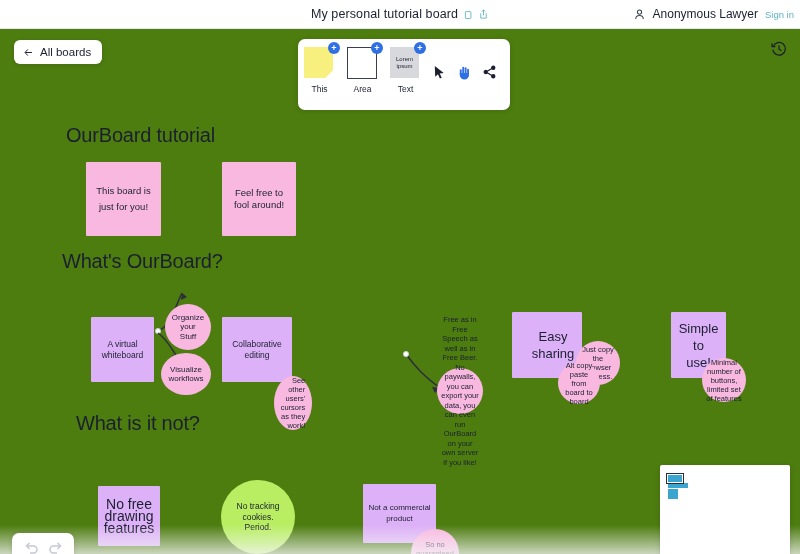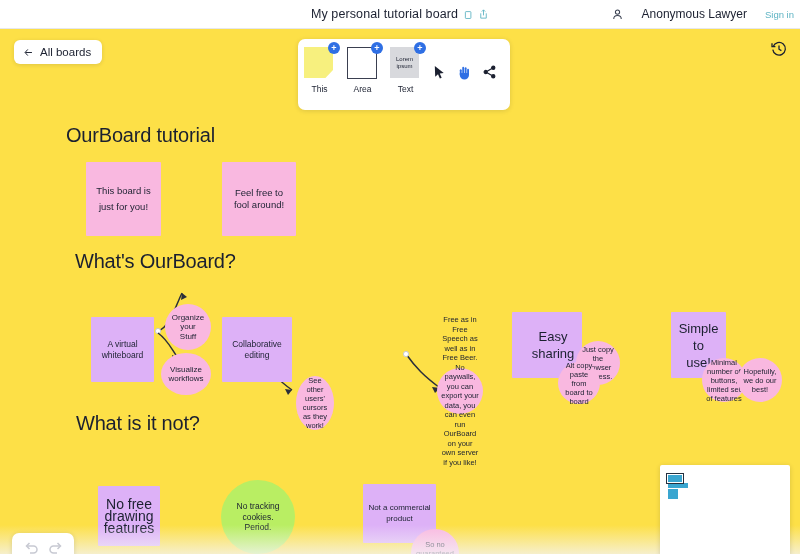--- a/index.html
+++ b/index.html
@@ -18,30 +18,30 @@
   }
   .board-title-wrap{
     position:absolute;left:0;top:0;width:800px;height:28px;
     display:flex;align-items:center;justify-content:center;gap:6px;
   }
   .board-title{font-size:12.5px;color:#1b2030;letter-spacing:.1px;}
   .title-icons{display:flex;gap:3px;align-items:center;}
   .t-icon{width:11px;height:12px;display:block;}
   .user-area{
     position:absolute;right:6px;top:0;height:28px;
-    display:flex;align-items:center;gap:18px;
+    display:flex;align-items:center;gap:7px;
   }
   .user-icon{width:13px;height:13px;display:block;}
   .user-name{font-size:12px;color:#1b2030;}
   .signin{font-size:9.5px;color:#5fb4c4;}
 
   
   .canvas{
     position:absolute;left:0;top:28px;width:800px;height:526px;
-    background:#fde047;overflow:hidden;
+    background:#4d7c0f;overflow:hidden;
   }
 
   
   .allboards{
     position:absolute;left:14px;top:12px;
     background:#fff;border-radius:6px;
     padding:6px 11px 6px 9px;
     display:flex;align-items:center;gap:6px;
     box-shadow:0 1px 4px rgba(20,25,45,.13);
     font-size:11.5px;color:#1b2030;z-index:30;
@@ -237,21 +237,21 @@
     <span>
       <svg width="18" height="18" viewBox="0 0 18 18" fill="none" stroke="#1b2030" stroke-width="1.3">
         <path d="M3.2 6.4 A6.3 6.3 0 1 1 2.8 9.6"></path>
         <path d="M2 3.2 V6.6 H5.4"></path>
         <path d="M9 5.6 V9.2 L11.4 10.6"></path>
       </svg>
     </span>
   </div>
 
   <div class="sec-h" style="left:66px;top:96px;">OurBoard tutorial</div>
-  <div class="sec-h" style="left:75px;top:222px;">What's OurBoard?</div>
+  <div class="sec-h" style="left:62px;top:222px;">What's OurBoard?</div>
   <div class="sec-h" style="left:76px;top:384px;">What is it not?</div>
 
   <svg class="arrow-svg" style="left:150px;top:255px;width:60px;height:90px;">
     <path d="M8 48 C 20 44, 26 22, 32 10" stroke="#2b2f3a" stroke-width="1.5" fill="none"></path>
     <path d="M32 10 l -1 7 l 6 -3 Z" fill="#2b2f3a"></path>
     <circle cx="8" cy="48" r="2.6" fill="#fff" stroke="#c9cad1" stroke-width="1"></circle>
   </svg>
   <svg class="arrow-svg" style="left:150px;top:300px;width:60px;height:60px;">
     <path d="M8 5 C 18 12, 22 22, 28 30" stroke="#2b2f3a" stroke-width="1.5" fill="none"></path>
     <path d="M28 30 l -6 -3 l 1 7 Z" fill="#2b2f3a"></path>
@@ -275,38 +275,37 @@
   <div class="note sq purple" style="left:91px;top:289px;width:63px;height:65px;font-size:8.5px;line-height:11px;">A virtual
 whiteboard</div>
   <div class="note circ pink" style="left:165px;top:276px;width:46px;height:46px;font-size:8px;line-height:9.5px;">Organize
 your
 Stuff</div>
   <div class="note circ pink" style="left:161px;top:325px;width:50px;height:42px;font-size:8px;line-height:9.5px;">Visualize
 workflows</div>
 
   <div class="note sq purple" style="left:222px;top:289px;width:70px;height:65px;font-size:8.5px;line-height:11px;">Collaborative
 editing</div>
-  <div class="note circ pink" style="left:296px;top:348px;width:38px;height:54px;font-size:7.5px;line-height:9px;">See
+  <div class="note circ pink" style="left:274px;top:348px;width:38px;height:54px;font-size:7.5px;line-height:9px;text-align:right;">See
 other
 users'
 cursors
 as they
 work!</div>
 
   <div class="note circ pink" style="left:437px;top:340px;width:46px;height:46px;font-size:7.5px;line-height:9.5px;overflow:visible;">Free as in Free Speech as well as in Free Beer. No paywalls, you can export your data, you can even run OurBoard on your own server if you like!</div>
 
   <div class="note sq purple" style="left:512px;top:284px;width:70px;height:66px;font-size:13px;line-height:17px;padding-left:16px;">Easy
 sharing</div>
   <div class="note circ pink" style="left:576px;top:313px;width:44px;height:44px;font-size:7.5px;line-height:9px;">Just copy the browser address.</div>
   <div class="note circ pink" style="left:558px;top:334px;width:42px;height:42px;font-size:7.5px;line-height:9px;">Alt copy paste from board to board</div>
 
   <div class="note sq purple" style="left:671px;top:284px;width:55px;height:66px;font-size:13px;line-height:17px;">Simple to
 use!</div>
   <div class="note circ pink" style="left:702px;top:330px;width:44px;height:44px;font-size:7.5px;line-height:9px;">Minimal number of buttons, limited set of features</div>
-  <div class="note circ pink" style="left:738px;top:330px;width:44px;height:44px;font-size:7.5px;line-height:9px;">Hopefully, we do our best!</div>
 
   <div class="note sq purple" style="left:98px;top:458px;width:62px;height:60px;font-size:14px;line-height:12px;">No free
 drawing
 features</div>
   <div class="note circ green" style="left:221px;top:452px;width:74px;height:74px;font-size:8.5px;line-height:10.5px;">No tracking
 cookies.
 Period.</div>
   <div class="note sq purple" style="left:363px;top:456px;width:73px;height:59px;font-size:8px;line-height:10.5px;">Not a commercial
 product</div>
   <div class="note circ pink" style="left:411px;top:501px;width:48px;height:48px;font-size:7.5px;line-height:9px;">So no

